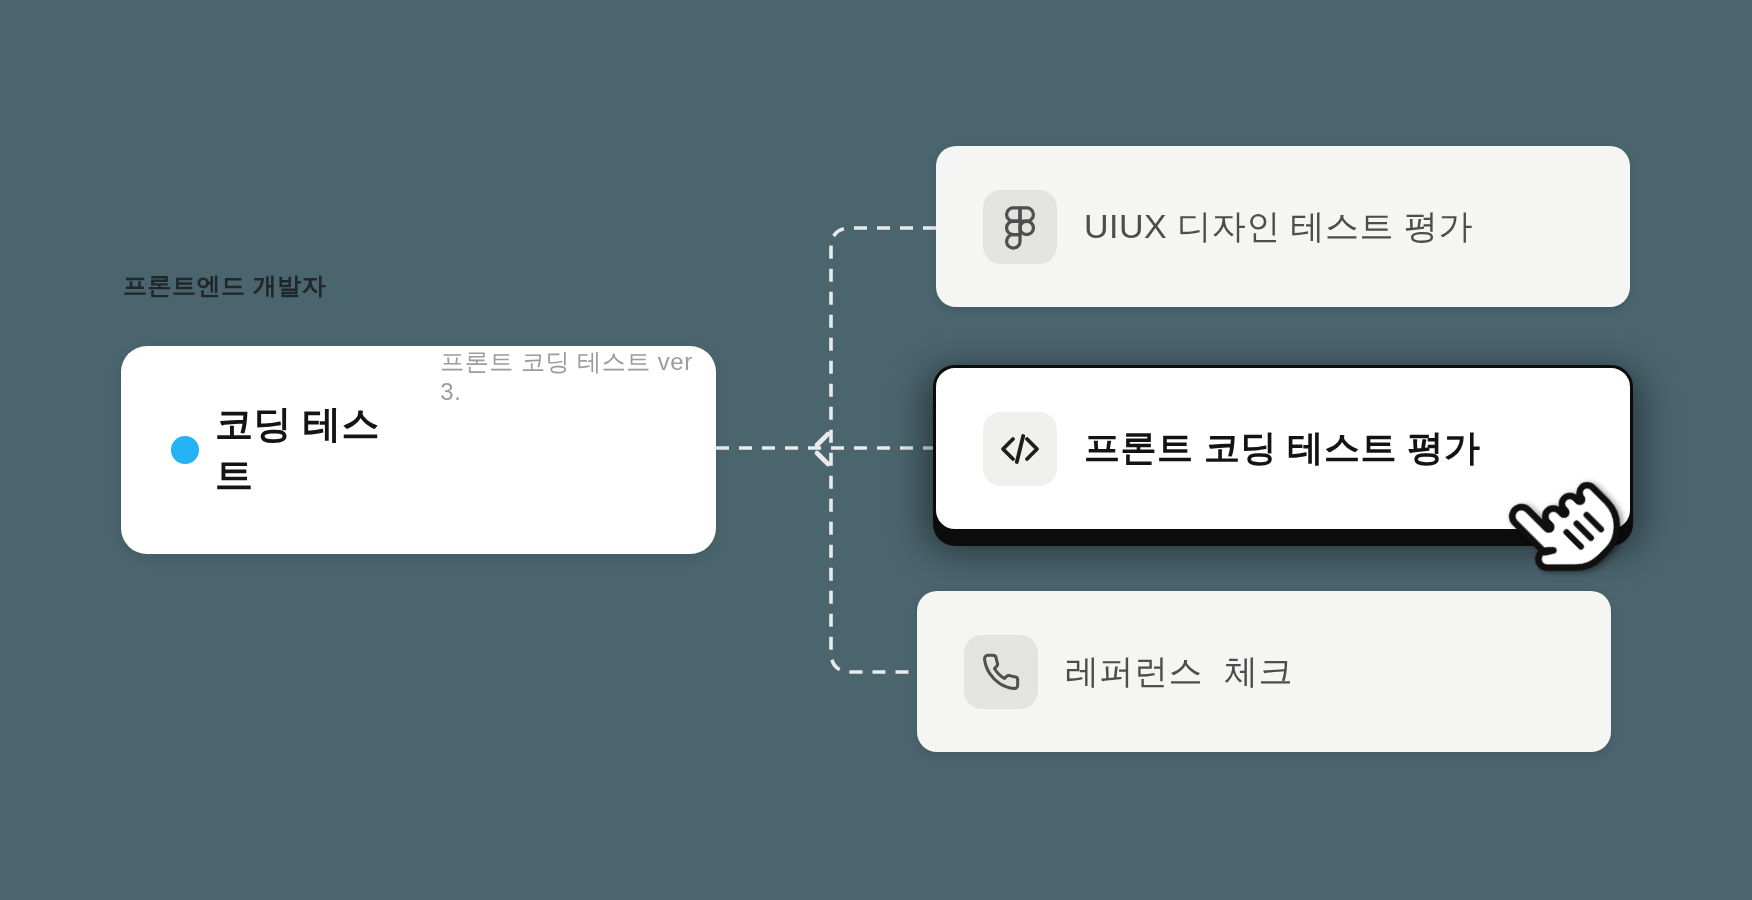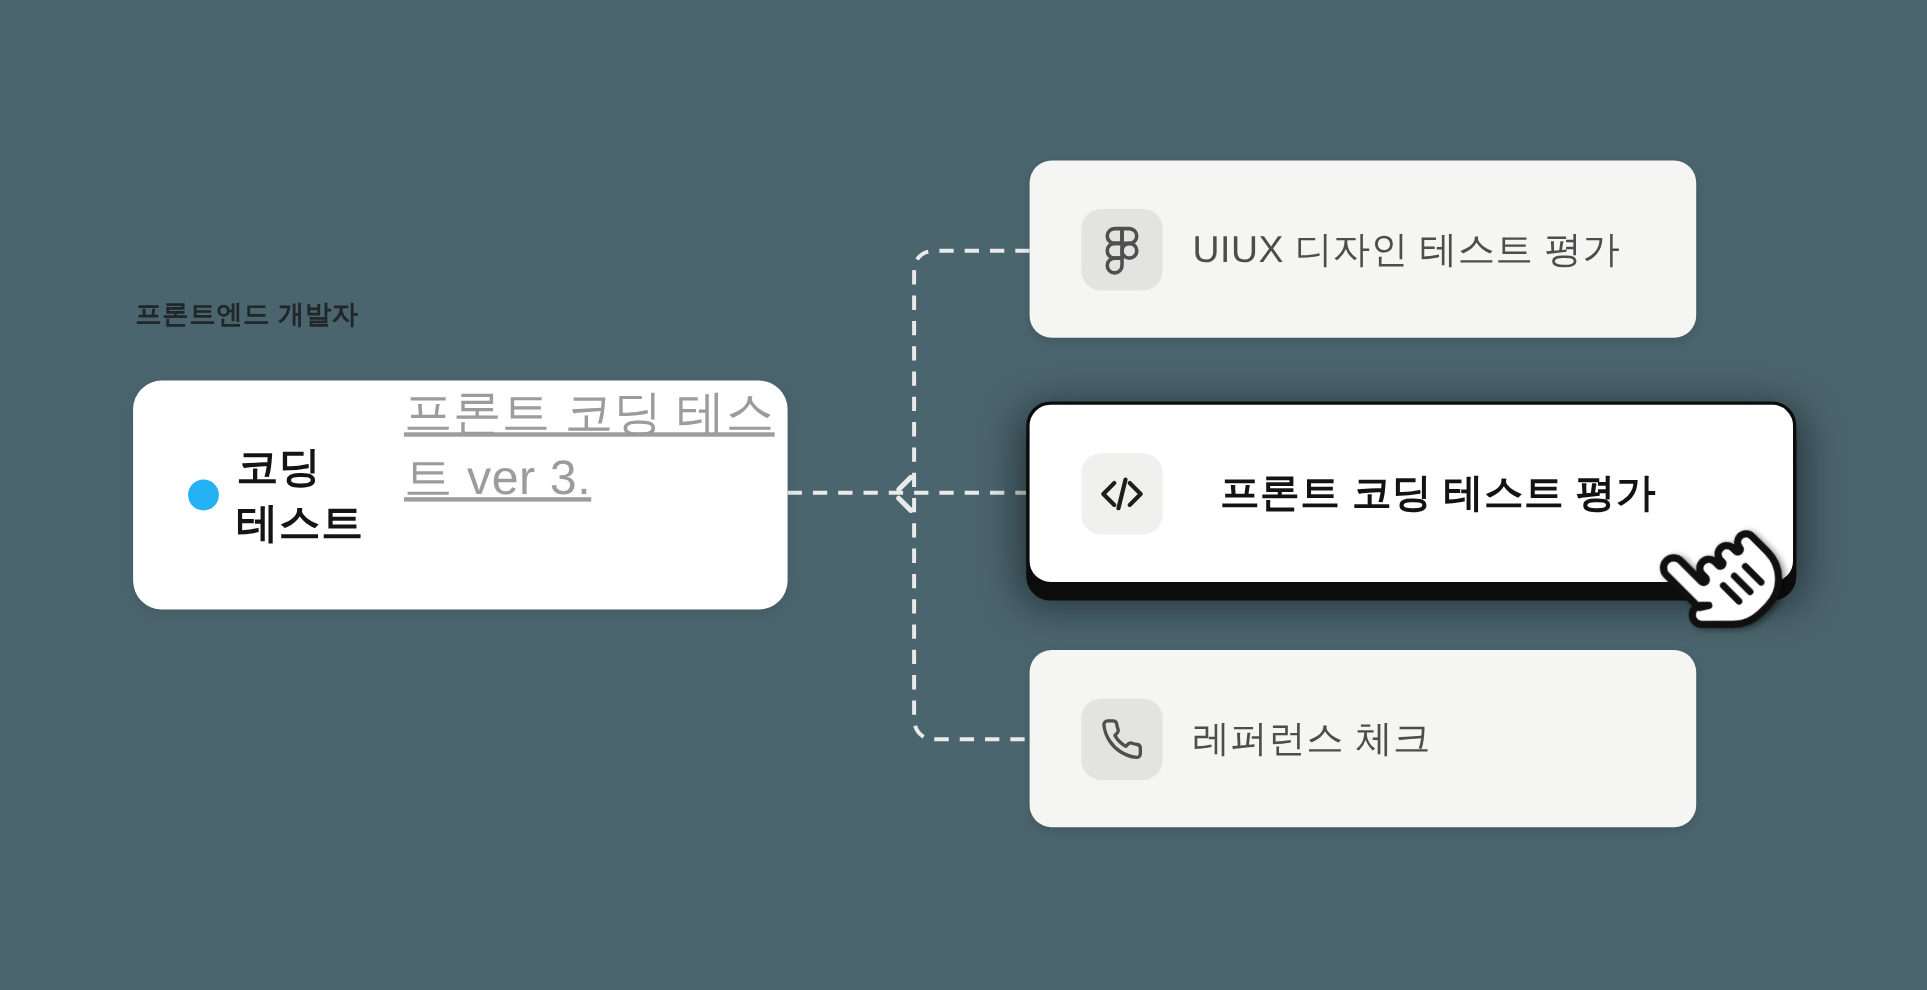--- a/index.html
+++ b/index.html
@@ -23,48 +23,48 @@
   .source-card{
     position:absolute;left:121px;top:346px;width:595px;height:208px;
     background:var(--card);border-radius:26px;
     box-shadow:0 4px 14px rgba(0,0,0,.10);
     display:flex;flex-direction:row;justify-content:center;gap:26px;
     padding-left:50px;
   }
   .title-row{display:flex;align-items:center;gap:16px;}
   .dot{width:28px;height:28px;border-radius:50%;background:var(--accent-dot);flex:0 0 auto;}
   .source-title{font-size:38px;font-weight:700;color:var(--title);letter-spacing:.5px;}
-  .source-subtitle{font-size:44px;font-weight:400;color:var(--muted);letter-spacing:.5px;text-decoration:underline;}
+  .source-subtitle{font-size:24px;font-weight:400;color:var(--muted);letter-spacing:.5px;}
 
   .option{
     position:absolute;display:flex;align-items:center;
     padding-left:47px;gap:27px;
     border-radius:20px;
   }
   .option.default{
-    width:606px;height:161px;background:var(--option-bg);
+    width:694px;height:161px;background:var(--option-bg);
     box-shadow:0 3px 10px rgba(0,0,0,.12);
   }
   .option.selected{
     left:933px;top:365px;width:700px;height:167px;
     background:var(--selected-bg);
     border:3px solid var(--outline);border-radius:22px;
     box-shadow:0 14px 0 0 var(--outline), 0 12px 34px 8px rgba(8,12,14,.50);
   }
   .opt-uiux{left:936px;top:146px;}
-  .opt-reference{left:936px;top:591px;}
+  .opt-reference{left:917px;top:591px;font-family:Liberation Mono, monospace;}
 
   .tile{
     width:74px;height:74px;border-radius:18px;background:var(--option-tile);
     display:flex;align-items:center;justify-content:center;flex:0 0 auto;
     color:#4F4F4F;
   }
   .option.selected .tile{background:var(--selected-tile);color:#1E1E1E;}
   .opt-label{font-size:34px;font-weight:500;color:var(--option-text);letter-spacing:.5px;white-space:nowrap;}
-  .option.selected .opt-label{font-size:36px;font-weight:700;color:#131313;margin-left:25px;}
+  .option.selected .opt-label{font-size:36px;font-weight:700;color:#131313;}
 
   .cursor{
     position:absolute;left:1498px;top:468px;width:122px;height:122px;
     transform:rotate(-45deg);
     filter:drop-shadow(1px 3px 3px rgba(0,0,0,.45));
     pointer-events:none;
   }
 </style>
 </head>
 <body>

